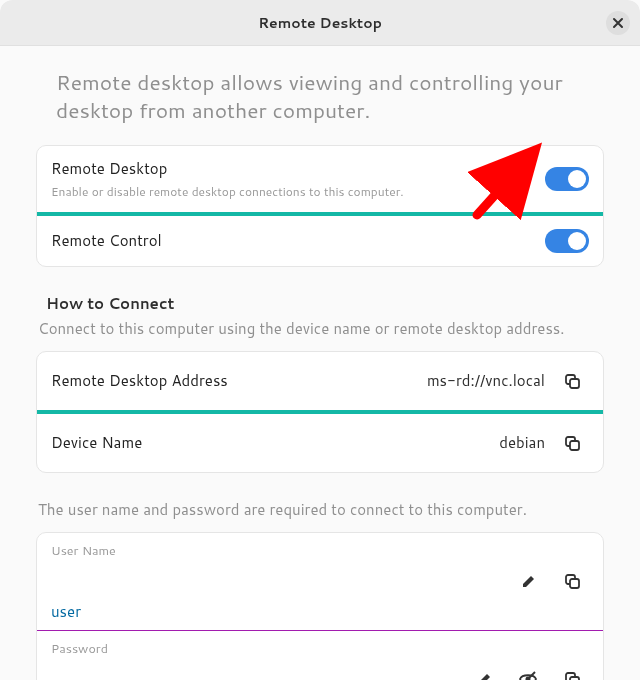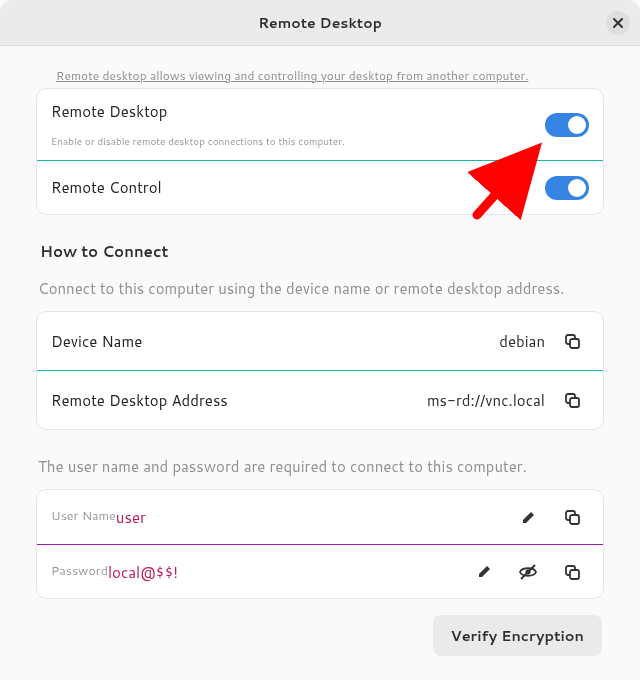--- a/index.html
+++ b/index.html
@@ -43,46 +43,45 @@
     align-items: center;
     justify-content: center;
     color: #333;
     cursor: pointer;
   }
   .content {
     padding: 22px 36px 16px 36px;
   }
   .intro {
     color: #8f8f8f;
-    font-size: 12px;
+    font-size: 21px;
     line-height: 1.35;
-    margin-bottom: 4px;
+    margin-bottom: 20px;
     margin-left: 20px;
     margin-right: 20px;
-    text-decoration: underline;
   }
   .group {
     background: #fff;
     border: 1px solid #e5e5e5;
     border-radius: 10px;
     overflow: hidden;
     margin-bottom: 26px;
     margin-left: 0;
   }
   .row {
     display: flex;
     align-items: center;
     padding: 12px 14px;
     min-height: 54px;
-    border-top: 1px solid #14b8a6;
+    border-top: 4px solid #14b8a6;
   }
   .row:first-child { border-top: none; }
   .row-main { flex: 1 1 auto; display: flex; flex-direction: column; }
   .row-title { font-size: 15px; color: #222; }
-  .row-sub { font-size: 10px; color: #9a9a9a; margin-top: 12px; }
+  .row-sub { font-size: 12px; color: #9a9a9a; margin-top: 4px; }
   .row-value { font-size: 15px; color: #2e2e2e; margin-right: 10px; }
   .row-actions { display: flex; align-items: center; gap: 10px; }
   .icon-btn {
     width: 34px; height: 34px;
     border-radius: 6px;
     display: flex; align-items: center; justify-content: center;
     color: #444;
     cursor: pointer;
   }
   .toggle {
@@ -93,38 +92,38 @@
   }
   .toggle::after {
     content: "";
     width: 18px; height: 18px; border-radius: 50%;
     background: #fff;
     position: absolute; top: 3px; right: 3px;
   }
   .section-title {
     font-weight: 700;
     font-size: 15px;
-    margin: 0 2px 4px 4px;
+    margin: 0 2px 4px 10px;
   }
   .section-sub {
     color: #8f8f8f;
     font-size: 15px;
-    margin: 16px 2px 12px 2px;
+    margin: 4px 2px 12px 2px;
   }
   .auth-row {
     display: flex;
     align-items: center;
     padding: 8px 14px;
     min-height: 54px;
     border-top: 1px solid #a21caf;
   }
   .auth-row:first-child { border-top: none; }
-  .auth-main { flex: 1 1 auto; display: flex; flex-direction: row; }
+  .auth-main { flex: 1 1 auto; display: flex; flex-direction: column; gap: 41px; }
   .auth-label { font-size: 12.5px; color: #9a9a9a; }
-  .auth-value { font-size: 15px; color: #be185d; margin-top: 1px; }
+  .auth-value { font-size: 15px; color: #0369a1; margin-top: 1px; }
   .footer {
     display: flex; justify-content: flex-end;
     padding-right: 2px;
   }
   .verify-btn {
     background: #eaeaea;
     border-radius: 8px;
     padding: 10px 18px;
     font-weight: 700;
     font-size: 14.5px;
@@ -170,35 +169,35 @@
       <div class="toggle"></div>
     </div>
   </div>
 
   <div class="section-title">How to Connect</div>
   <div class="section-sub">Connect to this computer using the device name or remote desktop address.</div>
 
   <div class="group">
     <div class="row">
       <div class="row-main">
-        <div class="row-title">Device Name</div>
-      </div>
-      <div class="row-value">debian</div>
+        <div class="row-title">Remote Desktop Address</div>
+      </div>
+      <div class="row-value">ms-rd://vnc.local</div>
       <div class="icon-btn">
         <svg width="18" height="18" viewBox="0 0 18 18">
             <rect x="3" y="3" width="9" height="9" rx="2" fill="none" stroke="#333" stroke-width="1.8"></rect>
             <rect x="7" y="7" width="9" height="9" rx="2" fill="#fff" stroke="#333" stroke-width="1.8"></rect>
           </svg>
       </div>
     </div>
     <div class="row">
       <div class="row-main">
-        <div class="row-title">Remote Desktop Address</div>
-      </div>
-      <div class="row-value">ms-rd://vnc.local</div>
+        <div class="row-title">Device Name</div>
+      </div>
+      <div class="row-value">debian</div>
       <div class="icon-btn">
         <svg width="18" height="18" viewBox="0 0 18 18">
             <rect x="3" y="3" width="9" height="9" rx="2" fill="none" stroke="#333" stroke-width="1.8"></rect>
             <rect x="7" y="7" width="9" height="9" rx="2" fill="#fff" stroke="#333" stroke-width="1.8"></rect>
           </svg>
       </div>
     </div>
   </div>
 
   <div class="section-sub">The user name and password are required to connect to this computer.</div>

